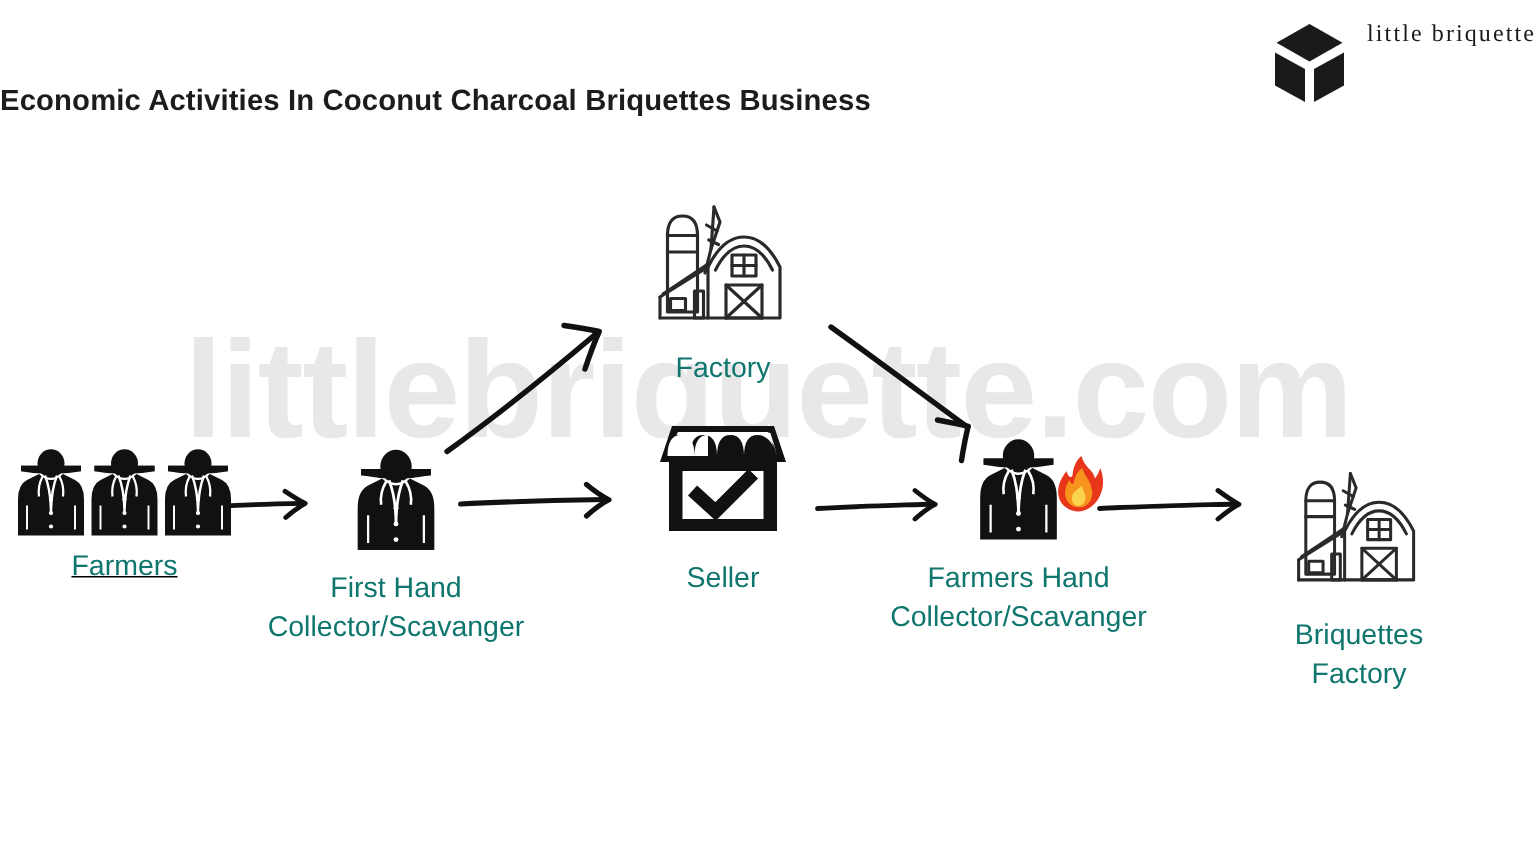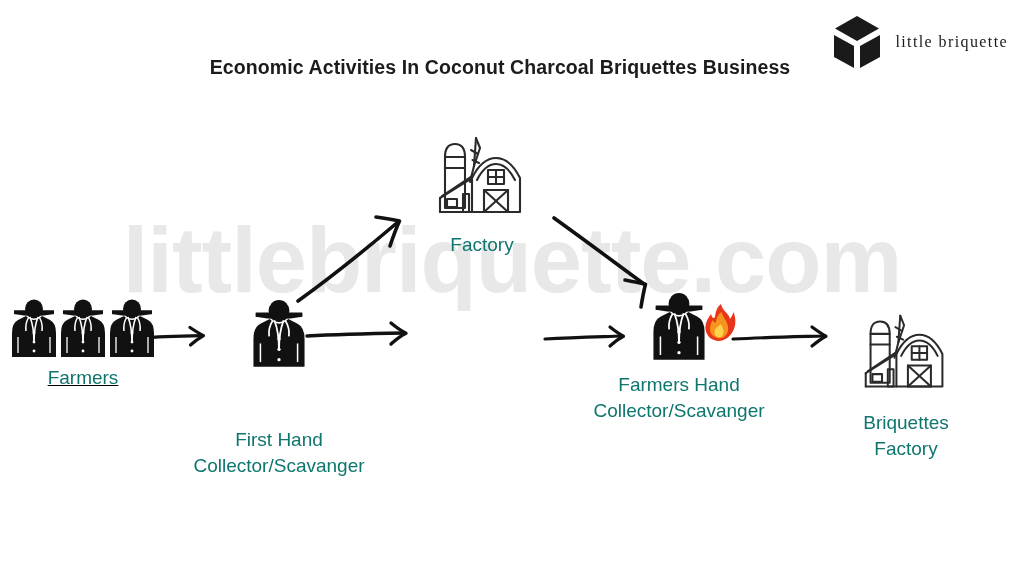--- a/index.html
+++ b/index.html
@@ -34,43 +34,43 @@
     letter-spacing: -1px;
     color: #e8e8e8;
     user-select: none;
     white-space: nowrap;
     z-index: 0;
   }
 
   
   .logo {
     position: absolute;
-    right: 16px;
+    right: 0;
     top: 14px;
     display: flex;
-    align-items: center;
+    align-items: flex-start;
     gap: 12px;
     z-index: 6;
   }
   .logo-mark { width: 52px; height: 56px; display:block; }
   .logo-text {
     font-family: "Liberation Serif", serif;
     font-size: 16px;
     letter-spacing: 1.4px;
     color: #1a1a1a;
     white-space: nowrap;
   }
 
   
   .title {
     position: absolute;
     left: 0;
     top: 56px;
     width: 1000px;
-    text-align: center;
+    text-align: left;
     font-family: "Liberation Sans", sans-serif;
     font-size: 19.5px;
     font-weight: 700;
     color: #1c1c1c;
     letter-spacing: 0.1px;
     z-index: 5;
   }
 
   
   .node {
@@ -85,21 +85,21 @@
     margin-top: 6px;
     font-family: "Liberation Sans", sans-serif;
     font-size: 19px;
     line-height: 1.35;
     color: #0f766e;
     text-align: center;
     white-space: pre-line;
   }
 
   .n-farmers   { left: 4px;   top: 297px; width: 158px; text-decoration: underline; }
-  .n-first     { left: 165px; top: 297px; width: 228px; gap: 48px; }
+  .n-first     { left: 150px; top: 297px; width: 228px; }
   .n-factory   { left: 408px; top: 130px; width: 148px; }
   .n-seller    { left: 418px; top: 274px; width: 128px; }
   .n-second    { left: 565px; top: 290px; width: 228px; }
   .n-briq      { left: 830px; top: 308px; width: 152px; }
 
   .n-factory .node-label { font-size: 19px; margin-top: 2px; }
   .n-seller  .node-label { margin-top: 8px; }
 
   .fig-row { display: flex; align-items: flex-end; gap: 1px; }
 
@@ -275,20 +275,38 @@
 
           <rect x="19" y="69" width="10" height="8"></rect>
 
           <rect x="35" y="64" width="6" height="18"></rect>
         </g>
       </svg>
     </span>
     <div class="node-label">Factory</div>
   </div>
 
+  <div class="node n-seller">
+    <span class="node-icon">
+      <svg width="92" height="86" viewBox="0 0 92 86" xmlns="http://www.w3.org/2000/svg">
+
+        <path d="M12 10 L80 10 L88 34 L4 34 Z" fill="#111"></path>
+
+        <path d="M9 30 Q9 16 18 16 Q27 16 27 30 Q27 16 36 16 L36 30 Z" fill="#fff"></path>
+        <path d="M16 14 L76 14 L82 30 Q78 16 69 16 Q60 16 60 30 Q60 16 51 16 Q42 16 42 30 Q42 16 33 16 Q24 16 24 30 Q24 16 15 16 Z" fill="#fff"></path>
+        <path d="M14.5 14.5 L77.5 14.5 L81.5 27 Q77.5 14.5 69 14.5 Q60 14.5 60 27.5 Q60 14.5 51 14.5 Q42 14.5 42 27.5 Q42 14.5 33 14.5 Q24 14.5 24 27.5 Q24 14.5 15 14.5 Z" fill="#fff"></path>
+
+        <rect x="10" y="32" width="72" height="48" fill="#111"></rect>
+        <rect x="19" y="40" width="54" height="32" fill="#fff"></rect>
+
+        <path d="M29 56 L41 67 L63 45" fill="none" stroke="#111" stroke-width="9" stroke-linecap="square" stroke-linejoin="miter"></path>
+      </svg>
+    </span>
+    <div class="node-label">Seller</div>
+  </div>
 
   <div class="node n-second">
     <span class="node-icon">
       <svg width="64" height="72" viewBox="0 0 48 62" xmlns="http://www.w3.org/2000/svg">
         <ellipse cx="24" cy="12" rx="9" ry="9.5" fill="#111"></ellipse>
         <rect x="4" y="13.5" width="40" height="3.6" fill="#111"></rect>
         <path d="M4 17.1 Q24 21 44 17.1 L44 13.5 L4 13.5 Z" fill="#111"></path>
         <path d="M16 19 Q24 27 32 19 L40 23 Q46 26 46 36 L46 60 L2 60 L2 36 Q2 26 8 23 Z" fill="#111"></path>
         <path d="M20 20 Q24 30 24 46 Q24 30 28 20" fill="none" stroke="#fff" stroke-width="1.6"></path>
         <path d="M18.5 20.5 Q14.5 27 15.5 34" fill="none" stroke="#fff" stroke-width="1.5"></path>

